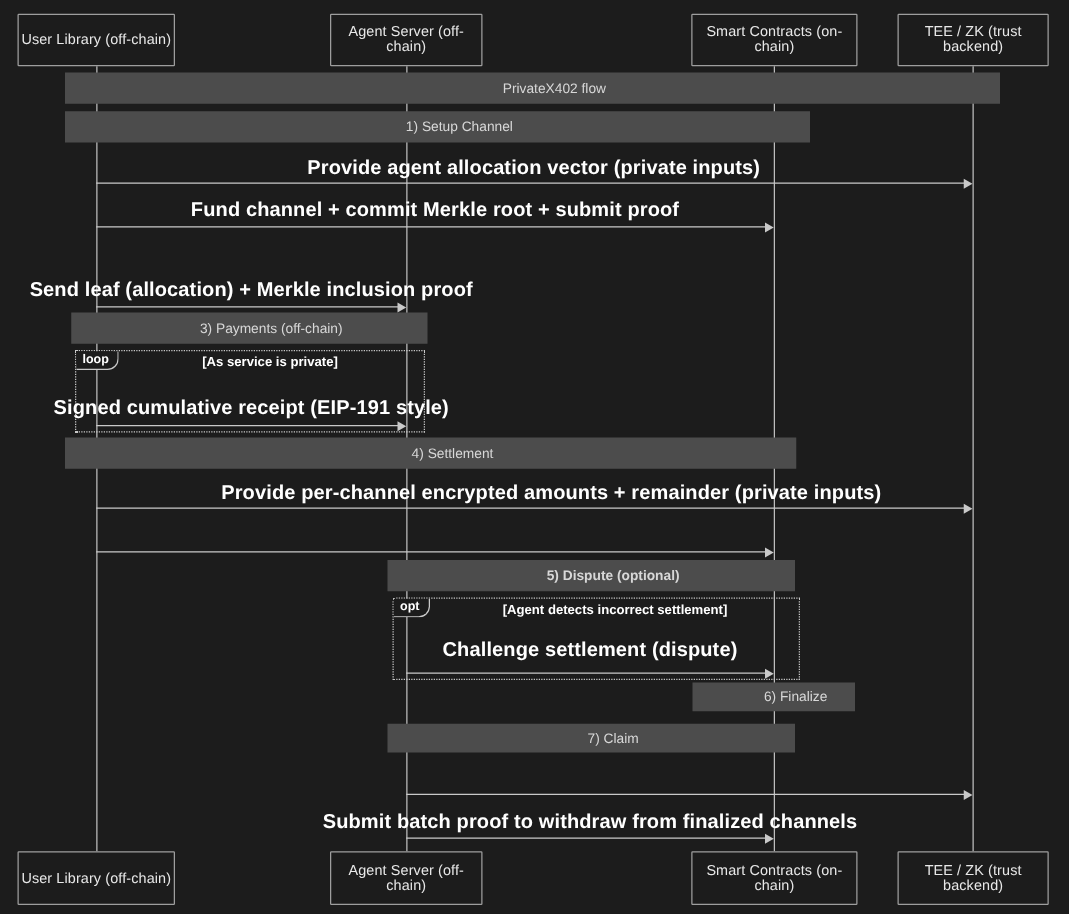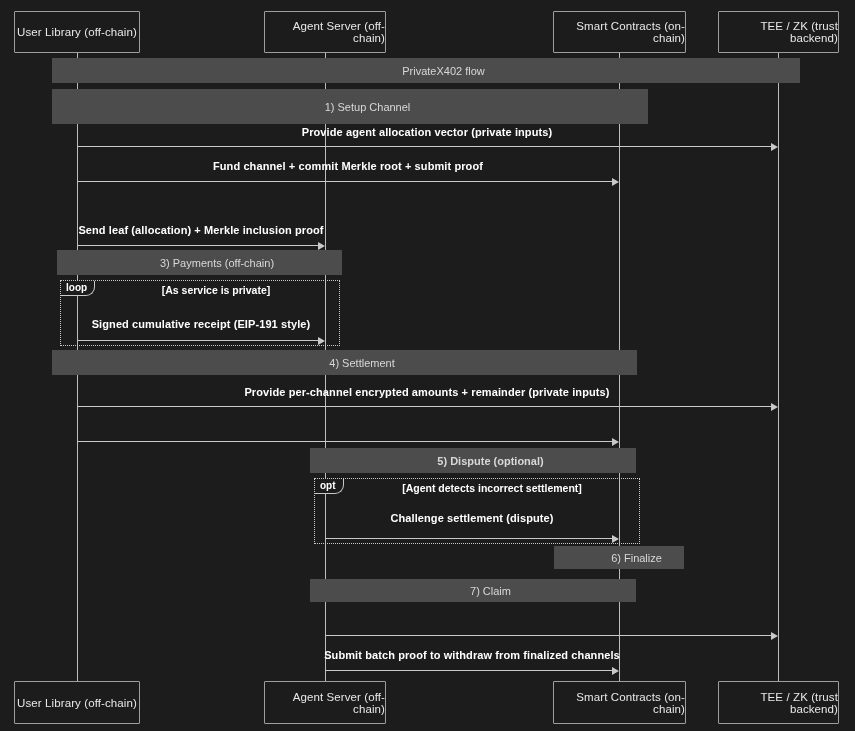--- a/index.html
+++ b/index.html
@@ -21,21 +21,21 @@
   .participant-box {
     position: absolute;
     box-sizing: border-box;
     border: 1px solid #9e9e9e;
     background: #1c1c1c;
     color: #e8e8e8;
     font-size: 11.5px;
     display: flex;
     align-items: center;
     justify-content: center;
-    text-align: right;
+    text-align: center;
     letter-spacing: .1px;
     border-radius: 1px;
   }
   .lifeline {
     position: absolute;
     width: 1px;
     background: #bdbdbd;
   }
   .section-bar {
     position: absolute;
@@ -58,21 +58,21 @@
     position: absolute;
     width: 0;
     height: 0;
     border-top: 4px solid transparent;
     border-bottom: 4px solid transparent;
     border-left: 7px solid #c9c9c9;
   }
   .msg-label {
     position: absolute;
     color: #ffffff;
-    font-size: 11px;
+    font-size: 16px;
     font-weight: bold;
     white-space: nowrap;
     text-align: center;
     letter-spacing: .1px;
   }
   .frag-box {
     position: absolute;
     box-sizing: border-box;
     border: 1px dotted #c9c9c9;
     background: transparent;
@@ -105,21 +105,21 @@
 <body>
 
 <div id="diagram">
     <div class="lifeline" style="left: 77px; top: 53px; height: 628px;"></div>
     <div class="lifeline" style="left: 325px; top: 53px; height: 628px;"></div>
     <div class="lifeline" style="left: 619px; top: 53px; height: 628px;"></div>
     <div class="lifeline" style="left: 778px; top: 53px; height: 628px;"></div>
     <div class="section-bar" style="left: 52px; top: 58px; width: 748px; height: 25px;">
       <span>PrivateX402 flow</span>
     </div>
-    <div class="section-bar" style="left: 52px; top: 89px; width: 596px; height: 35px;">
+    <div class="section-bar" style="left: 52px; top: 89px; width: 596px; height: 25px;">
       <span>1) Setup Channel</span>
     </div>
     <div class="section-bar" style="left: 57px; top: 250px; width: 285px; height: 25px;">
       <span>3) Payments (off-chain)</span>
     </div>
     <div class="section-bar" style="left: 52px; top: 350px; width: 585px; height: 25px;">
       <span>4) Settlement</span>
     </div>
     <div class="section-bar" style="left: 310px; top: 448px; width: 326px; height: 25px; font-weight: bold;">
       <span>5) Dispute (optional)</span>

